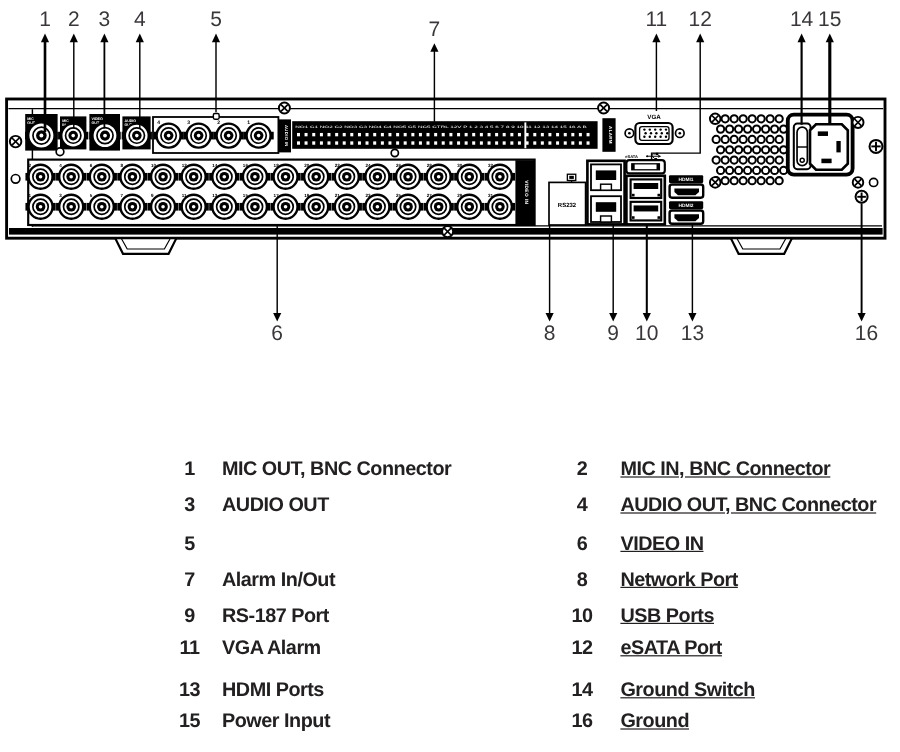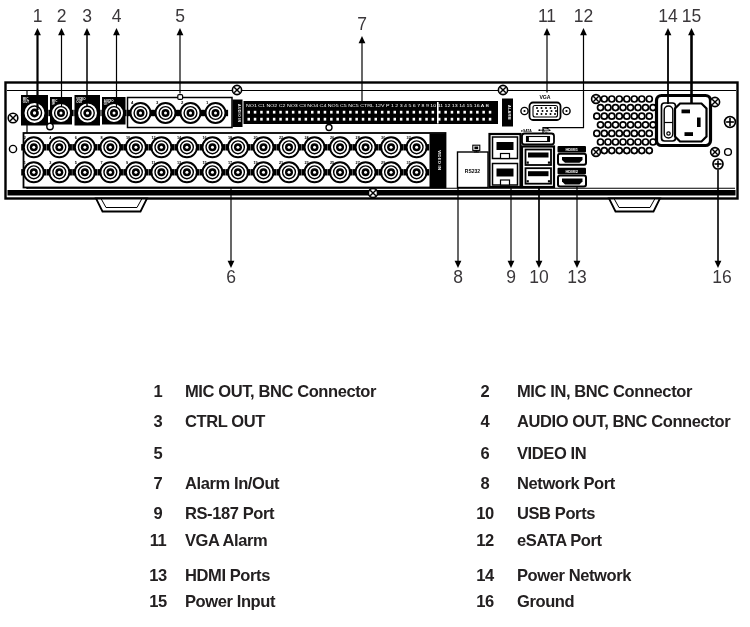--- a/index.html
+++ b/index.html
@@ -5,21 +5,21 @@
   html,body{margin:0;padding:0;background:#fff;}
   #figure{position:relative;width:750px;height:627px;background:#fff;overflow:hidden;
           font-family:"Liberation Sans",sans-serif;}
   #panel-svg{position:absolute;left:0;top:0;}
   .lrow{position:absolute;left:0;width:750px;height:24px;}
   .lnum,.ltext{position:absolute;font-family:"Liberation Sans",sans-serif;
        font-size:16.5px;font-weight:bold;color:#232021;letter-spacing:-0.4px;white-space:nowrap;}
   .ln1{left:143px;width:30px;text-align:center;}
   .ln2{left:470px;width:30px;text-align:center;}
   .lt1{left:185px;}
-  .lt2{left:517px;}
+  .lt2{left:517px;text-decoration:underline;}
 </style>
 </head>
 <body>
 
 <div id="figure">
   <svg id="panel-svg" width="750" height="312" viewBox="0 0 750 312">
       <g>
         <rect x="5.5" y="82.5" width="732" height="116" fill="#fff" stroke="#000" stroke-width="2.4"></rect>
         <line x1="7" y1="90.5" x2="736" y2="90.5" stroke="#000" stroke-width="1.2"></line>
         <line x1="27" y1="91" x2="27" y2="189" stroke="#000" stroke-width="1.2"></line>
@@ -784,21 +784,21 @@
 
   <div>
     <div class="lrow" style="top:382px">
       <span class="lnum ln1">1</span>
       <span class="ltext lt1">MIC OUT, BNC Connector</span>
       <span class="lnum ln2">2</span>
       <span class="ltext lt2">MIC IN, BNC Connector</span>
     </div>
     <div class="lrow" style="top:412px">
       <span class="lnum ln1">3</span>
-      <span class="ltext lt1">CTRL OUT</span>
+      <span class="ltext lt1">AUDIO OUT</span>
       <span class="lnum ln2">4</span>
       <span class="ltext lt2">AUDIO OUT, BNC Connector</span>
     </div>
     <div class="lrow" style="top:444px">
       <span class="lnum ln1">5</span>
       <span class="lnum ln2">6</span>
       <span class="ltext lt2">VIDEO IN</span>
     </div>
     <div class="lrow" style="top:474px">
       <span class="lnum ln1">7</span>
@@ -815,21 +815,21 @@
     <div class="lrow" style="top:531px">
       <span class="lnum ln1">11</span>
       <span class="ltext lt1">VGA Alarm</span>
       <span class="lnum ln2">12</span>
       <span class="ltext lt2">eSATA Port</span>
     </div>
     <div class="lrow" style="top:566px">
       <span class="lnum ln1">13</span>
       <span class="ltext lt1">HDMI Ports</span>
       <span class="lnum ln2">14</span>
-      <span class="ltext lt2">Power Network</span>
+      <span class="ltext lt2">Ground Switch</span>
     </div>
     <div class="lrow" style="top:592px">
       <span class="lnum ln1">15</span>
       <span class="ltext lt1">Power Input</span>
       <span class="lnum ln2">16</span>
       <span class="ltext lt2">Ground</span>
     </div>
   </div>
 </div>
 

